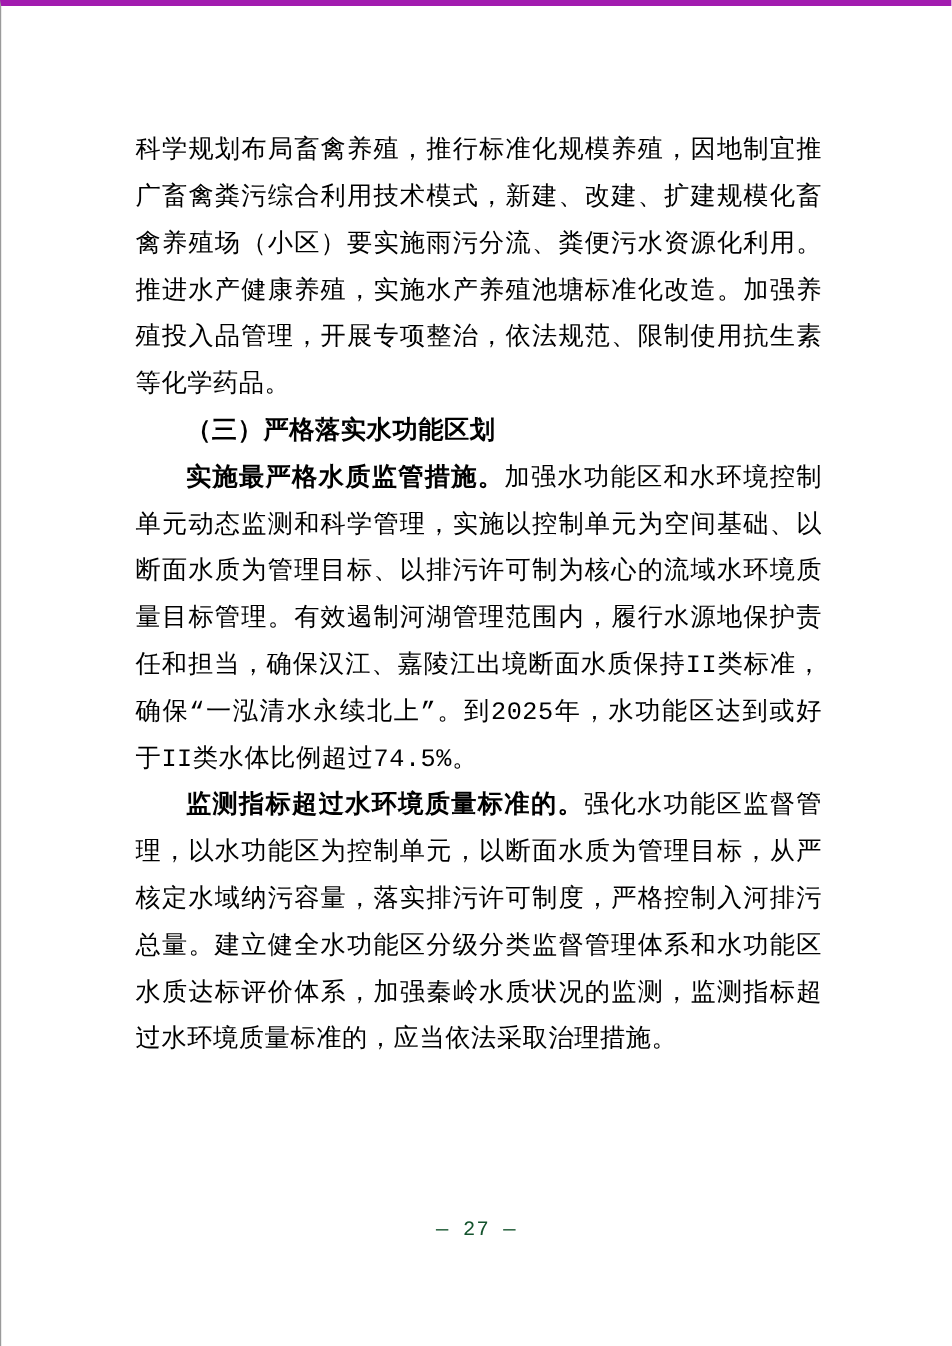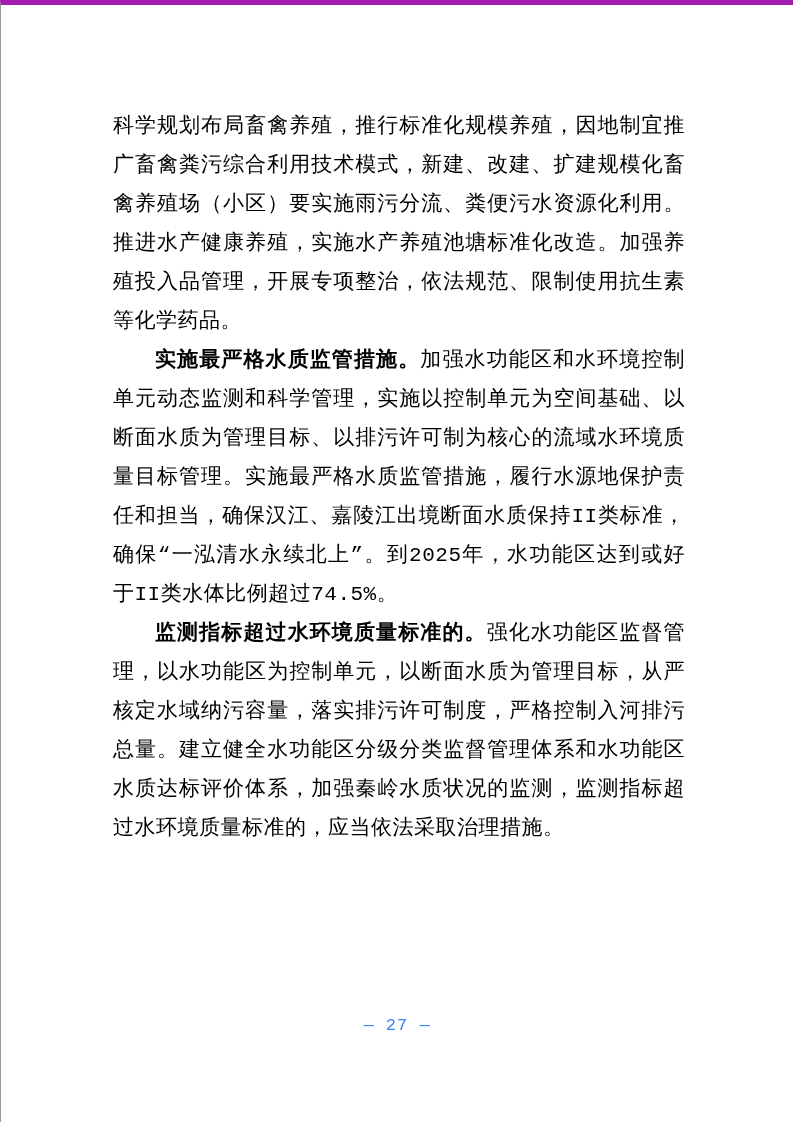--- a/index.html
+++ b/index.html
@@ -44,29 +44,30 @@
     font-weight: bold;
   }
   .footer {
     position: absolute;
     top: 1010px;
     left: 0;
     width: 100%;
     text-align: center;
     font-size: 17px;
     line-height: 22px;
-    color: #3b82f6;
+    color: #14532d;
     letter-spacing: 1px;
   }
 </style>
 </head>
 <body>
 
 <div class="page">
   <div class="content" id="doc-body">
       <p class="body"><span>科学规划布局畜禽养殖，推行标准化规模养殖，因地制宜推广畜禽粪污综合利用技术模式，新建、改建、扩建规模化畜禽养殖场（小区）要实施雨污分流、粪便污水资源化利用。推进水产健康养殖，实施水产养殖池塘标准化改造。加强养殖投入品管理，开展专项整治，依法规范、限制使用抗生素等化学药品。</span></p>
-      <p class="body indent"><b class="lead">实施最严格水质监管措施。</b><span>加强水功能区和水环境控制单元动态监测和科学管理，实施以控制单元为空间基础、以断面水质为管理目标、以排污许可制为核心的流域水环境质量目标管理。实施最严格水质监管措施，履行水源地保护责任和担当，确保汉江、嘉陵江出境断面水质保持II类标准，确保“一泓清水永续北上”。到2025年，水功能区达到或好于II类水体比例超过74.5%。</span></p>
+      <p class="heading indent"><b class="lead">（三）严格落实水功能区划</b></p>
+      <p class="body indent"><b class="lead">实施最严格水质监管措施。</b><span>加强水功能区和水环境控制单元动态监测和科学管理，实施以控制单元为空间基础、以断面水质为管理目标、以排污许可制为核心的流域水环境质量目标管理。有效遏制河湖管理范围内，履行水源地保护责任和担当，确保汉江、嘉陵江出境断面水质保持II类标准，确保“一泓清水永续北上”。到2025年，水功能区达到或好于II类水体比例超过74.5%。</span></p>
       <p class="body indent"><b class="lead">监测指标超过水环境质量标准的。</b><span>强化水功能区监督管理，以水功能区为控制单元，以断面水质为管理目标，从严核定水域纳污容量，落实排污许可制度，严格控制入河排污总量。建立健全水功能区分级分类监督管理体系和水功能区水质达标评价体系，加强秦岭水质状况的监测，监测指标超过水环境质量标准的，应当依法采取治理措施。</span></p>
     </div>
   <div class="footer">
     <span>— 27 —</span>
   </div>
 </div>
 
 </body></html>

